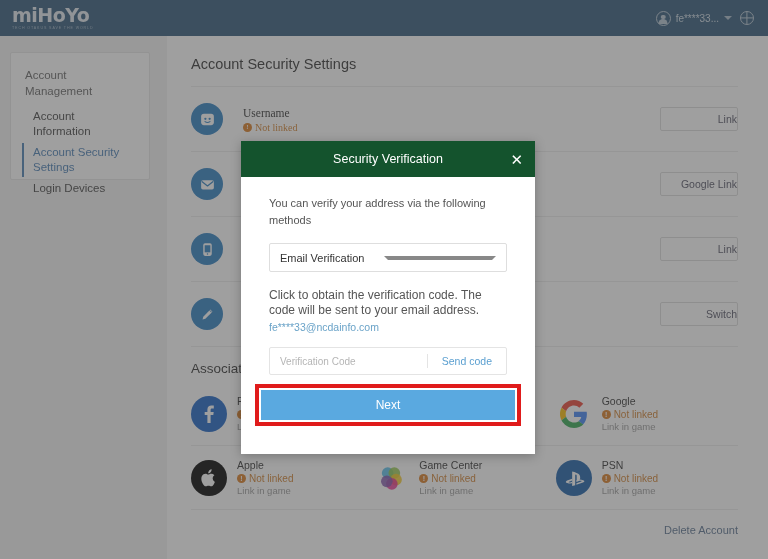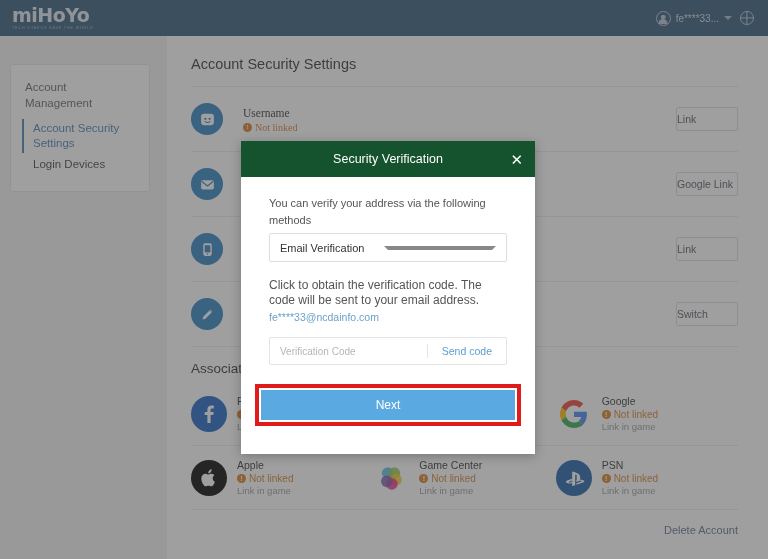--- a/index.html
+++ b/index.html
@@ -49,21 +49,21 @@
     width:14px;height:14px;border-radius:50%;border:1.2px solid #b4c4d2;
     position:relative; cursor:pointer;
   }
   .globe-ic::before{content:"";position:absolute;left:50%;top:-1.2px;width:1.2px;height:13.6px;background:#b4c4d2;transform:translateX(-50%);}
   .globe-ic::after{content:"";position:absolute;top:50%;left:-1.2px;height:1.2px;width:13.6px;background:#b4c4d2;transform:translateY(-50%);}
 
   
   .page { position:absolute; left:0; top:36px; width:768px; height:523px; background:#f2f2f2; }
 
   .sidebar {
-    position:absolute; left:10px; top:28px; width:140px; height:128px;
+    position:absolute; left:10px; top:16px; width:140px; height:128px;
     background:#fff; border:1px solid #e6e6e6; border-radius:2px;
     padding:14px 0 10px 0;
   }
   .side-title {
     font-size:11.5px; color:#666; padding:0 14px; line-height:16px;
   }
   .side-item {
     font-size:11.5px; color:#444; padding:3px 14px 3px 22px; line-height:15px;
     cursor:pointer; position:relative;
   }
@@ -90,21 +90,21 @@
   .sinfo { margin-left:20px; flex:1;font-family:Liberation Serif, serif; }
   .sname { font-size:11.5px; color:#333; line-height:15px; }
   .ssub { font-size:10px; color:#7c7c7c; line-height:14px; margin-top:1px; }
   .notlinked { font-size:10px; color:#d08030; display:flex; align-items:center; gap:3px; margin-top:1px; }
   .warn-dot {
     width:9px;height:9px;border-radius:50%;background:#d97b23;color:#fff;
     font-size:7px;line-height:9px;text-align:center;flex:none;font-weight:bold;
   }
   .sbtn {
     border:1px solid #dcdcdc; background:#fff; color:#556; font-size:10.5px;
-    padding:5px 0; width:62px; text-align:left; border-radius:2px; cursor:pointer;
+    padding:5px 0; width:78px; text-align:right; border-radius:2px; cursor:pointer;
   }
 
   .assoc-title { font-size:13.5px; color:#333; margin:14px 0 6px; }
   .assoc-grid { display:flex; flex-wrap:wrap; }
   .acell { width:33.33%; display:flex; align-items:center; padding:12px 0; }
   .acell-br { border-bottom:1px solid #ededed; }
   .aicon { width:36px;height:36px;border-radius:50%;flex:none;display:flex;align-items:center;justify-content:center; }
   .ainfo { margin-left:10px; }
   .aname { font-size:10.5px; color:#333; line-height:14px; }
   .ahint { font-size:9.5px; color:#9a9a9a; line-height:13px; }
@@ -128,21 +128,21 @@
     justify-content:center; position:relative;
   }
   .modal-title { font-size:12.5px; color:#fff; }
   .modal-close {
     position:absolute; right:12px; top:50%; transform:translateY(-50%);
     font-size:15px; color:#fff; cursor:pointer; line-height:1;
   }
   .modal-body { padding:18px 28px 0 28px; }
   .m-desc { font-size:11px; color:#555; line-height:17px; }
   .m-select {
-    margin-top:4px; height:29px; border:1px solid #dedede; border-radius:2px;
+    margin-top:14px; height:29px; border:1px solid #dedede; border-radius:2px;
     display:flex; align-items:center; padding:0 10px; cursor:pointer;
   }
   .m-select span { font-size:11px; color:#333; flex:1; }
   .sel-caret {
     width:0;height:0;border-left:4px solid transparent;border-right:4px solid transparent;
     border-top:4.5px solid #888;
   }
   .m-hint { margin-top:16px; font-size:12px; color:#555; line-height:15px; }
   .m-email { font-size:10.5px; color:#6aa3c8; margin-top:3px; }
   .m-code {
@@ -185,20 +185,23 @@
       </div>
       <span class="globe-ic"></span>
     </div>
   </div>
 
   <div class="page">
 
     <div class="sidebar">
       <div class="side-title">Account Management</div>
       <div class="side-gap"></div>
+      <div class="side-item">
+        <span>Account Information</span>
+      </div>
       <div class="side-item active">
         <span>Account Security Settings</span>
       </div>
       <div class="side-item">
         <span>Login Devices</span>
       </div>
     </div>
 
     <div class="main">
       <div class="main-title">Account Security Settings</div>

